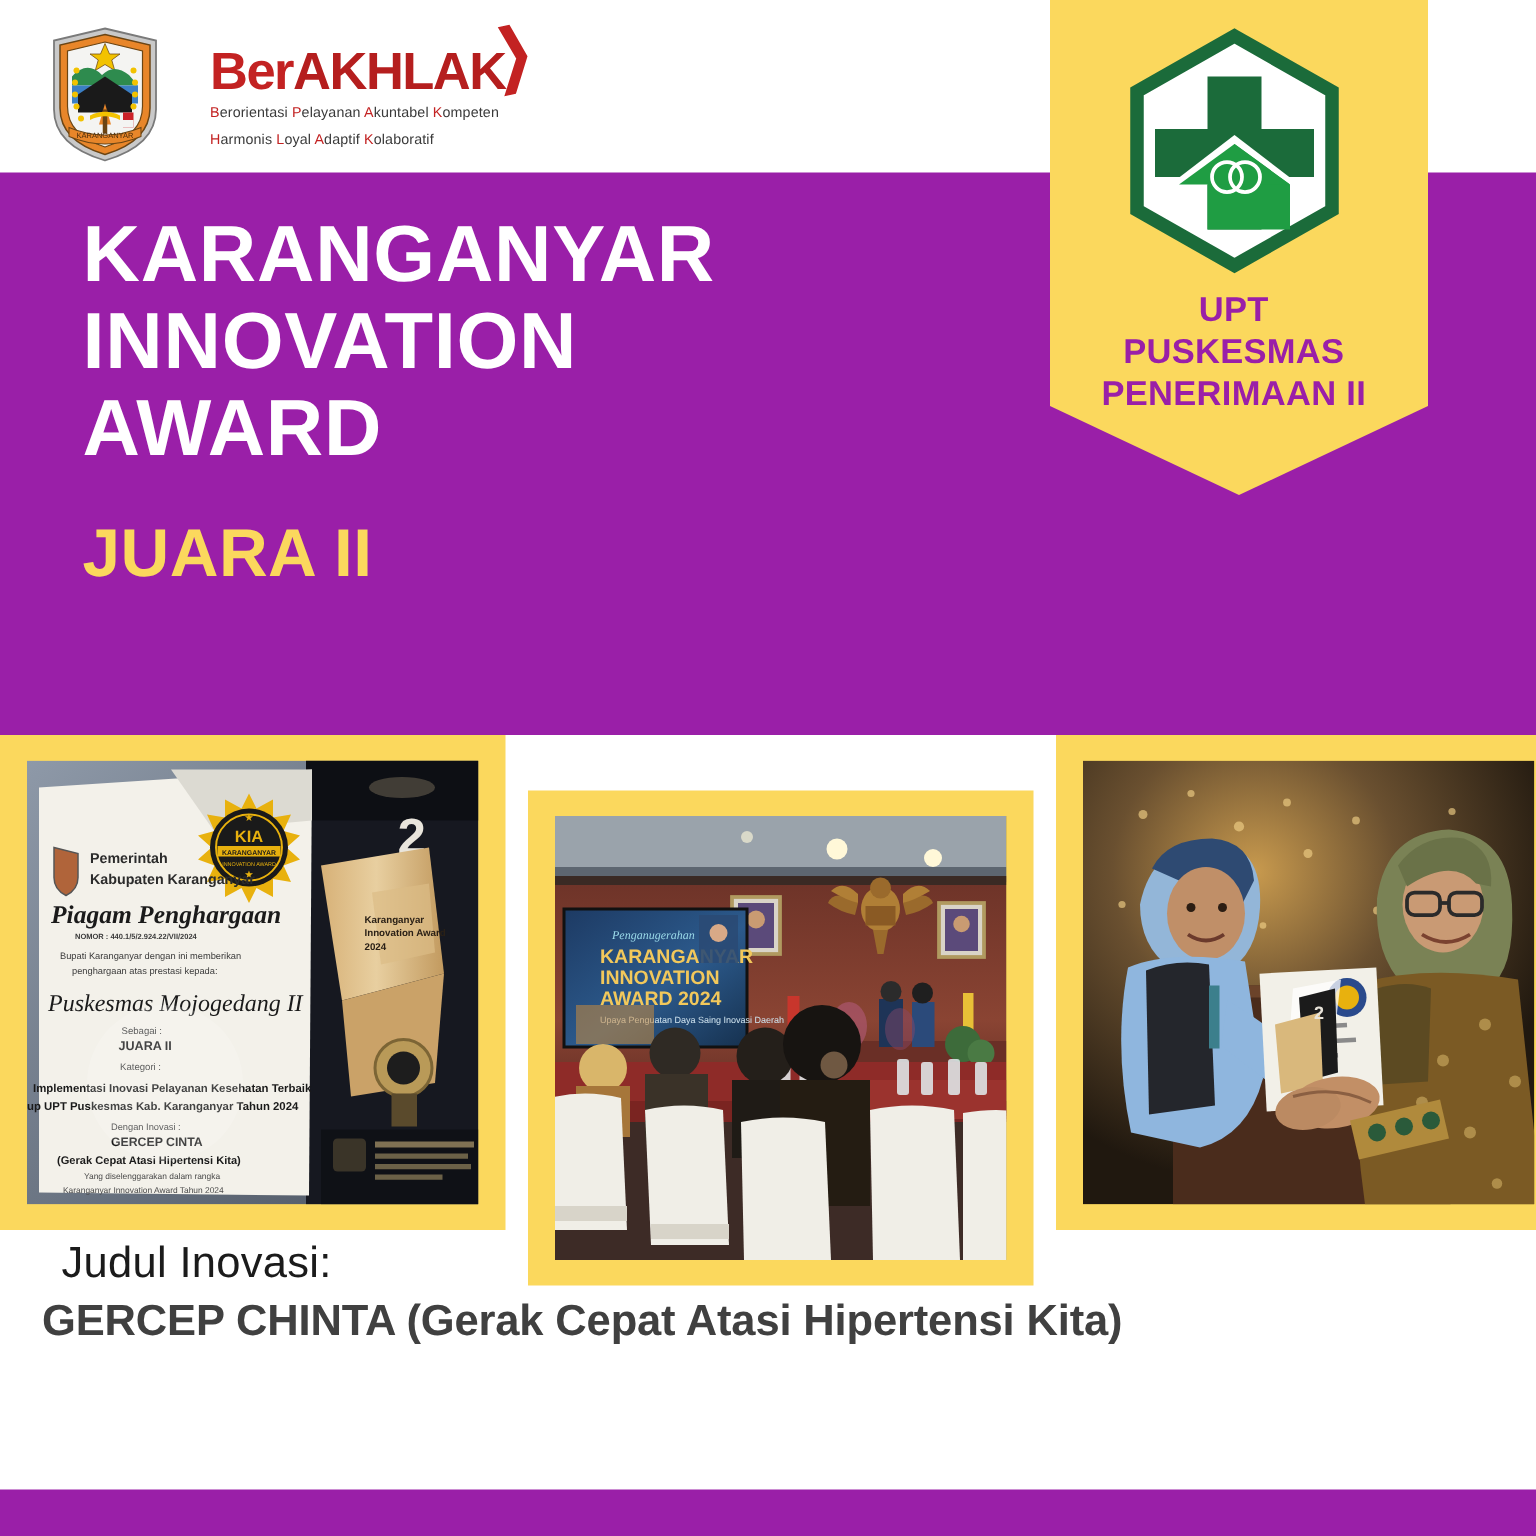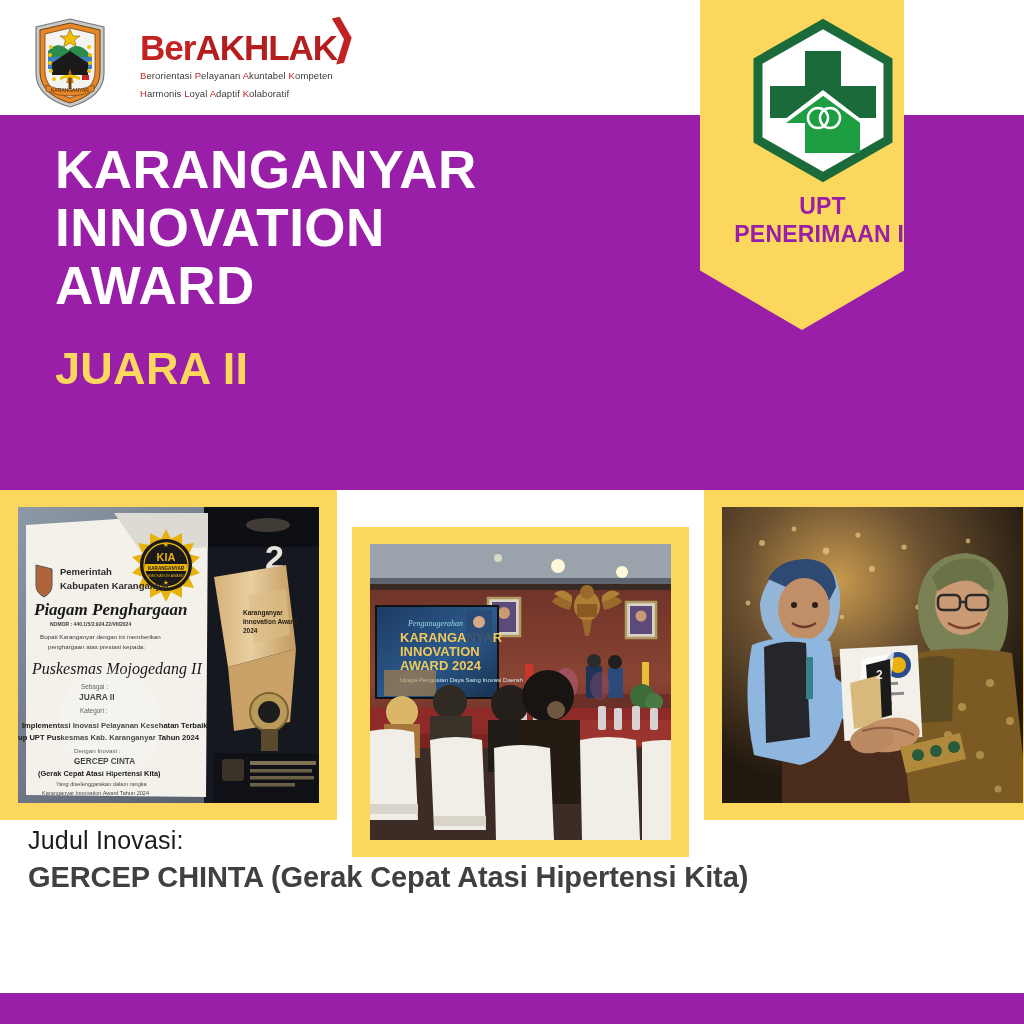--- a/index.html
+++ b/index.html
@@ -47,21 +47,21 @@
     line-height:1.09; letter-spacing:.5px;
   }
   #award-subtitle {
     position:absolute; left:55px; top:228px;
     color:#FBD85D; font-size:45px; font-weight:bold;
     line-height:1.16; letter-spacing:.3px;
   }
 
   
   #ribbon {
-    position:absolute; left:700px; top:0px; width:204px; height:330px;
+    position:absolute; left:700px; top:0px; width:252px; height:330px;
     background:#FBD85D;
     clip-path:polygon(0 0, 100% 0, 100% 82%, 50% 100%, 0 82%);
     z-index:5;
   }
   #health-logo { position:absolute; left:48px; top:18px; width:150px; height:165px; }
   #ribbon-text {
     position:absolute; left:0; top:192px; width:245px;
     text-align:center; color:#9A1FA8;
     font-size:23px; font-weight:bold; line-height:1.22; letter-spacing:.2px;
   }
@@ -75,21 +75,21 @@
     position:absolute; top:0; width:337px; height:330px;
     background:#FBD85D; padding:17px 18px;
   }
   .photo-frame.f1 { left:0px; }
   .photo-frame.f2 { left:352px;margin-top:37px; }
   .photo-frame.f3 { left:704px; }
   .photo-inner { width:100%; height:100%; position:relative; overflow:hidden; }
 
   
   #caption-block { position:absolute; left:28px; top:826px; }
-  #caption-label { font-size:25px; color:#1b1b1b; font-weight:normal; letter-spacing:.2px; }
+  #caption-label { font-size:29px; color:#1b1b1b; font-weight:normal; letter-spacing:.2px;margin-left:13px; }
   #caption-title { font-size:29px; color:#404040; font-weight:bold; margin-top:6px; letter-spacing:-.1px; }
 
   
   #footer { position:absolute; left:0; top:915px; width:1024px; height:78px; background:#fff; }
 
   
   #bottom-bar { position:absolute; left:0; top:993px; width:1024px; height:31px; background:#9A1FA8; }
 </style>
 </head>
 <body>
@@ -159,20 +159,21 @@
       <path d="M57 33 L93 33 L93 68 L128 68 L128 100 L93 100 L93 135 L57 135 L57 100 L22 100 L22 68 L57 68 Z" fill="#1B6B3A"></path>
       <path d="M75 72 L118 105 L32 105 Z" fill="#ffffff"></path>
       <path d="M75 78 L112 105 L112 135 L57 135 L57 105 Z" fill="#1F9D43"></path>
       <path d="M75 78 L112 105 L38 105 Z" fill="#1F9D43"></path>
       <circle cx="70" cy="100" r="10" fill="none" stroke="#ffffff" stroke-width="2.5"></circle>
       <circle cx="82" cy="100" r="10" fill="none" stroke="#ffffff" stroke-width="2.5"></circle>
     </svg>
   </div>
   <div id="ribbon-text">
     <div>UPT</div>
+    <div>PUSKESMAS</div>
     <div>PENERIMAAN II</div>
   </div>
 </div>
 
 <div id="photo-strip">
 
   <div class="photo-frame f1">
     <div class="photo-inner">
       <svg viewBox="0 0 301 296" width="100%" height="100%" preserveAspectRatio="none">
         <defs>

